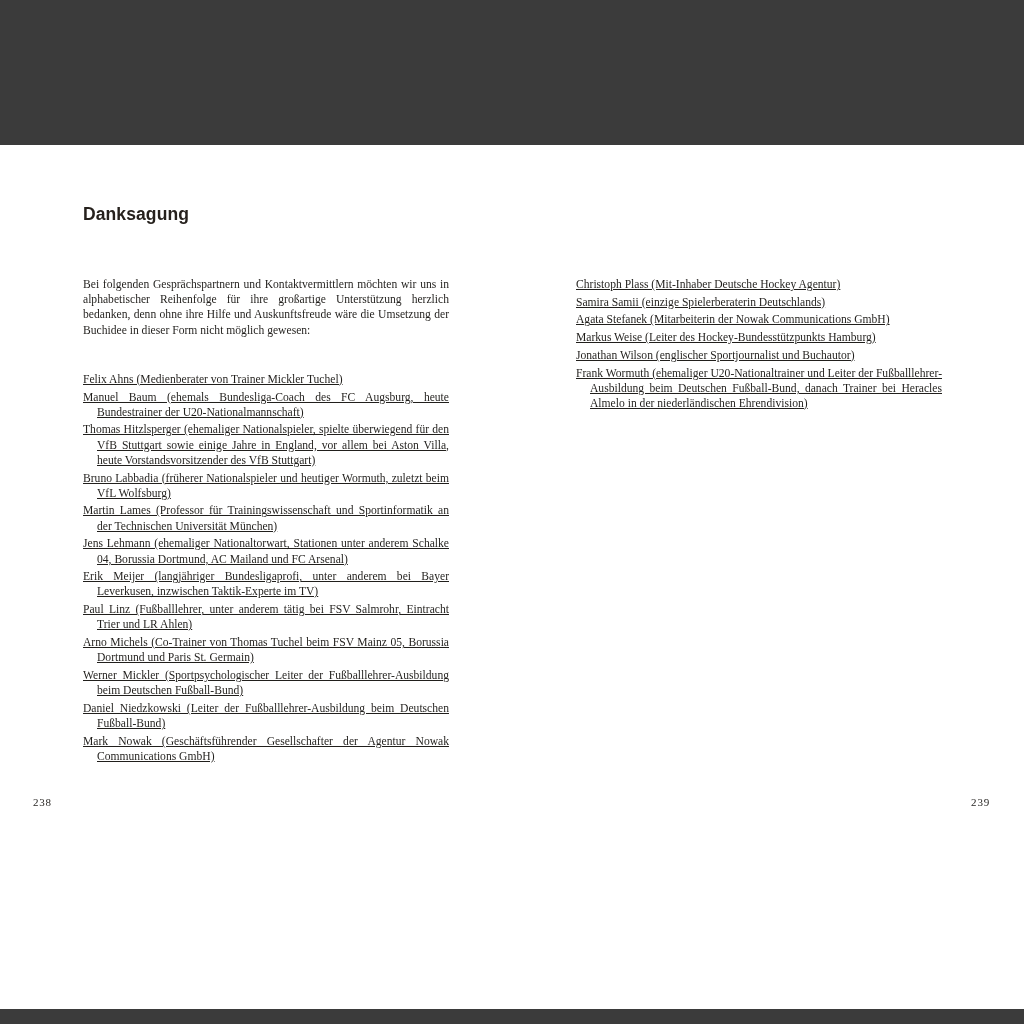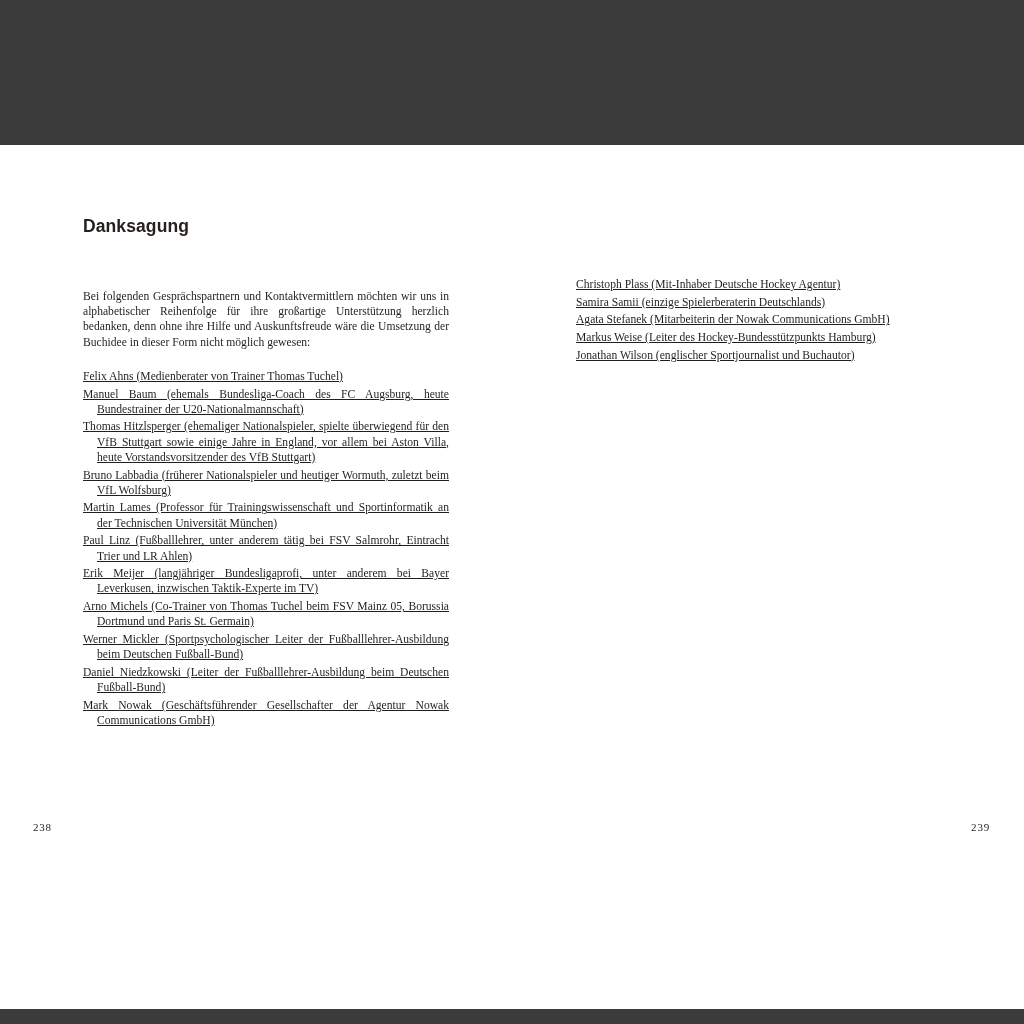--- a/index.html
+++ b/index.html
@@ -43,74 +43,75 @@
   .col-right { left: 576px; top: 132px; }
   h1.chapter {
     font-family: "Liberation Sans", sans-serif;
     font-weight: 700;
     font-size: 17.5px;
     line-height: 22px;
     letter-spacing: 0.1px;
     color: #26211d;
     margin-bottom: 52px;
     text-align: left;
-    margin-top: 12px;
   }
   p.intro {
-    margin-bottom: 19px;
+    margin-bottom: 34px;
   }
   p.entry {
     padding-left: 14px;
     text-indent: -14px;
     margin-bottom: 2.5px;
     text-decoration: underline;
   }
   .pagenum {
     position: absolute;
-    top: 676px;
+    top: 651px;
     font-size: 11px;
     letter-spacing: 0.8px;
     color: var(--ink, #211f1c);
   }
   .pagenum-left  { left: 33px; }
   .pagenum-right { right: 34px; }
 </style>
 </head>
 <body>
 
 <div class="canvas">
   <div class="band band-top"></div>
 
   <div class="sheet">
 
     <div class="col col-left">
       <h1 class="chapter">Danksagung</h1>
       <p class="intro">Bei folgenden Gesprächspartnern und Kontaktvermittlern möchten wir uns in alphabetischer Reihenfolge für ihre großartige Unterstützung herzlich bedanken, denn ohne ihre Hilfe und Auskunftsfreude wäre die Umsetzung der Buchidee in dieser Form nicht möglich gewesen:</p>
       <div>
-        <p class="entry">Felix Ahns (Medienberater von Trainer Thomas Tuchel)</p>
+        <p class="entry">Felix Ahns (Medienberater von Trainer Mickler Tuchel)</p>
         <p class="entry">Manuel Baum (ehemals Bundesliga-Coach des FC Augsburg, heute Bundestrainer der U20-Nationalmannschaft)</p>
         <p class="entry">Thomas Hitzlsperger (ehemaliger Nationalspieler, spielte überwiegend für den VfB Stuttgart sowie einige Jahre in England, vor allem bei Aston Villa, heute Vorstandsvorsitzender des VfB Stuttgart)</p>
         <p class="entry">Bruno Labbadia (früherer Nationalspieler und heutiger Wormuth, zuletzt beim VfL Wolfsburg)</p>
         <p class="entry">Martin Lames (Professor für Trainingswissenschaft und Sportinformatik an der Technischen Universität München)</p>
+        <p class="entry">Jens Lehmann (ehemaliger Nationaltorwart, Stationen unter anderem Schalke 04, Borussia Dortmund, AC Mailand und FC Arsenal)</p>
+        <p class="entry">Erik Meijer (langjähriger Bundesligaprofi, unter anderem bei Bayer Leverkusen, inzwischen Taktik-Experte im TV)</p>
         <p class="entry">Paul Linz (Fußballlehrer, unter anderem tätig bei FSV Salmrohr, Eintracht Trier und LR Ahlen)</p>
-        <p class="entry">Erik Meijer (langjähriger Bundesligaprofi, unter anderem bei Bayer Leverkusen, inzwischen Taktik-Experte im TV)</p>
         <p class="entry">Arno Michels (Co-Trainer von Thomas Tuchel beim FSV Mainz 05, Borussia Dortmund und Paris St. Germain)</p>
         <p class="entry">Werner Mickler (Sportpsychologischer Leiter der Fußballlehrer-Ausbildung beim Deutschen Fußball-Bund)</p>
         <p class="entry">Daniel Niedzkowski (Leiter der Fußballlehrer-Ausbildung beim Deutschen Fußball-Bund)</p>
         <p class="entry">Mark Nowak (Geschäftsführender Gesellschafter der Agentur Nowak Communications GmbH)</p>
       </div>
     </div>
 
     <div class="col col-right">
       <div>
         <p class="entry">Christoph Plass (Mit-Inhaber Deutsche Hockey Agentur)</p>
         <p class="entry">Samira Samii (einzige Spielerberaterin Deutschlands)</p>
         <p class="entry">Agata Stefanek (Mitarbeiterin der Nowak Communications GmbH)</p>
         <p class="entry">Markus Weise (Leiter des Hockey-Bundesstützpunkts Hamburg)</p>
         <p class="entry">Jonathan Wilson (englischer Sportjournalist und Buchautor)</p>
+        <p class="entry">Frank Wormuth (ehemaliger U20-Nationaltrainer und Leiter der Fußballlehrer-Ausbildung beim Deutschen Fußball-Bund, danach Trainer bei Heracles Almelo in der niederländischen Ehrendivision)</p>
       </div>
     </div>
 
     <div class="pagenum pagenum-left">238</div>
     <div class="pagenum pagenum-right">239</div>
 
   </div>
 
   <div class="band band-bottom"></div>
 </div>

